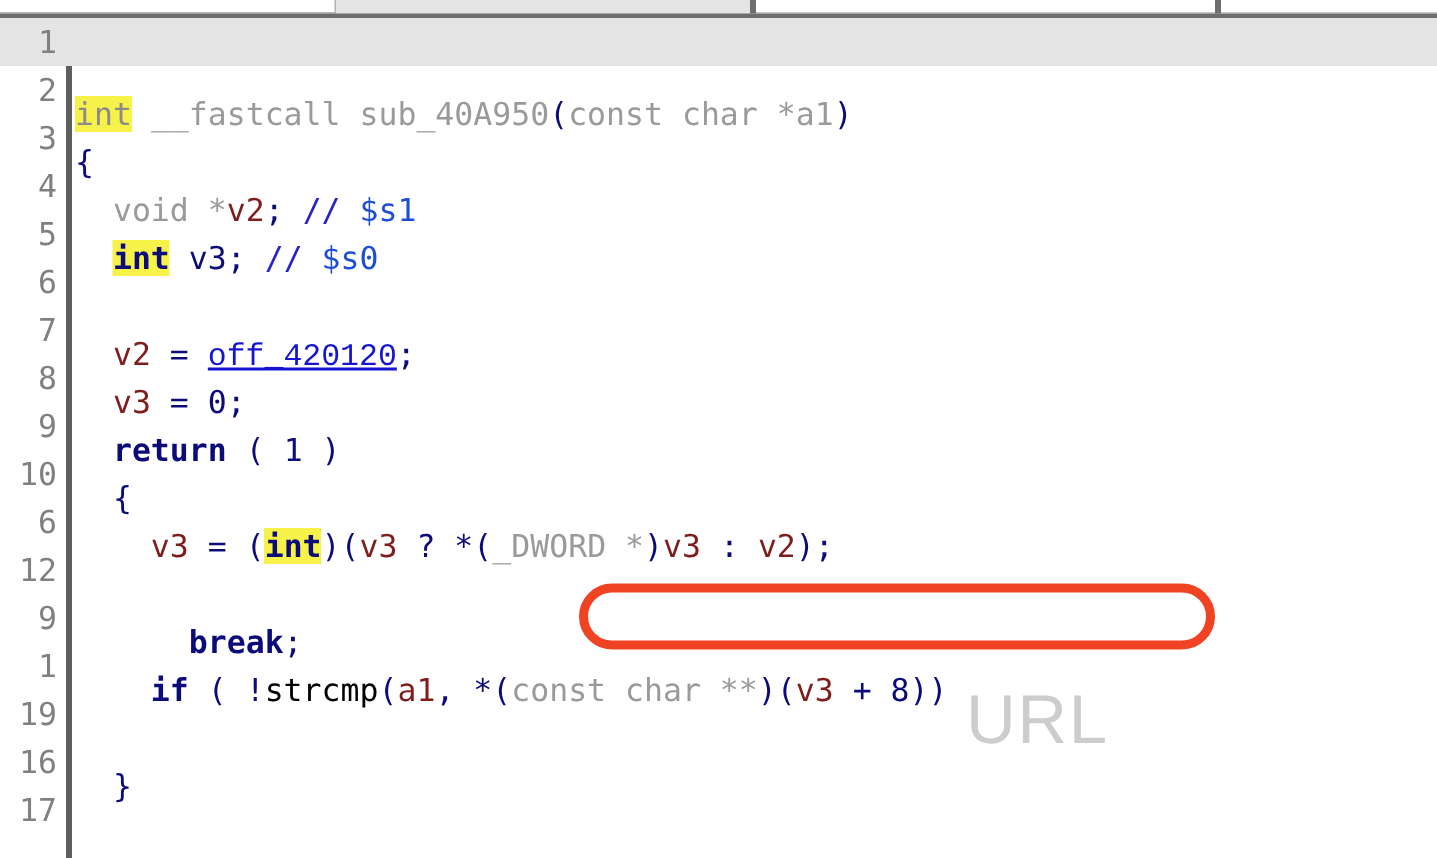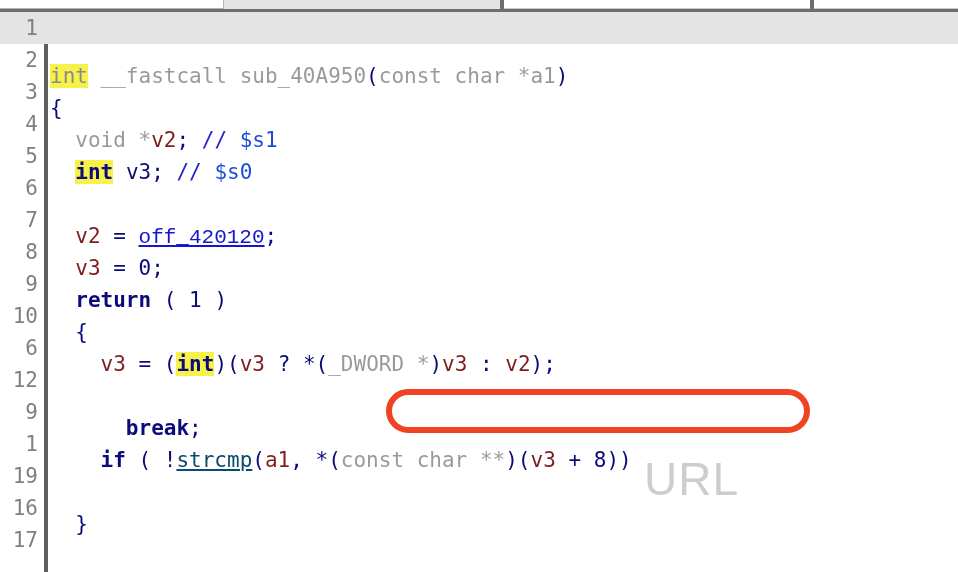--- a/index.html
+++ b/index.html
@@ -104,21 +104,21 @@
   }
 
   
   .t-kw      { color: #0b0b7a; font-weight: bold; }
   .t-plain   { color: #0b0b7a; }
   .t-type    { color: #9a9a9a; }
   .t-var     { color: #7f1d1d; }
   .t-global  { color: #1515d0; text-decoration: underline; font-family: Liberation Mono, monospace; }
   .t-comment { color: #2424c8; }
   .t-commenttxt { color: #1d4ed8; }
-  .t-func    { color: #0c4a6e; text-decoration: underline; }
+  .t-func    { color: #000000; }
   .t-numlit  { color: #0b0b7a; }
   .hl        { background: #f7f24a; }
   .hl-gray   { background: #f7f24a; color: #8b8b8b; }
 
   
   .red-oval {
     position: absolute;
     left: 386px;
     top: 389px;
     width: 424px;

